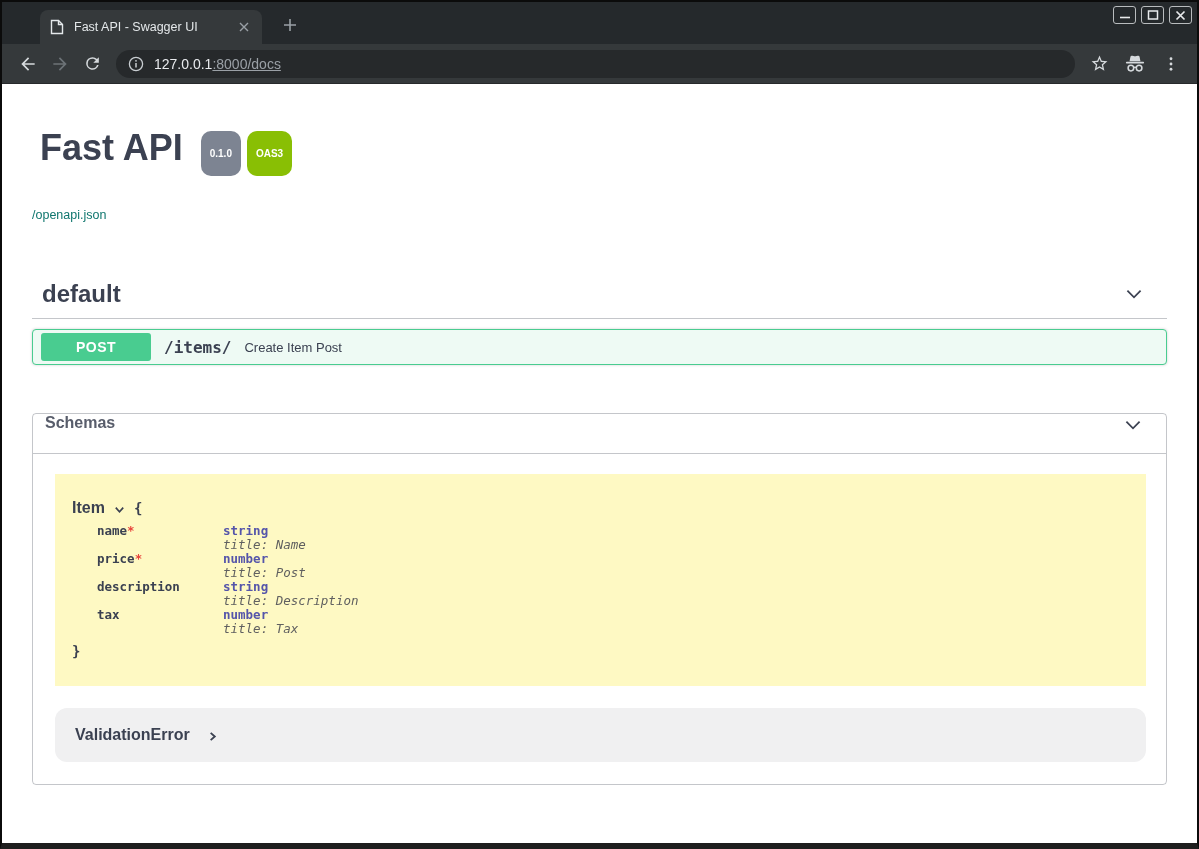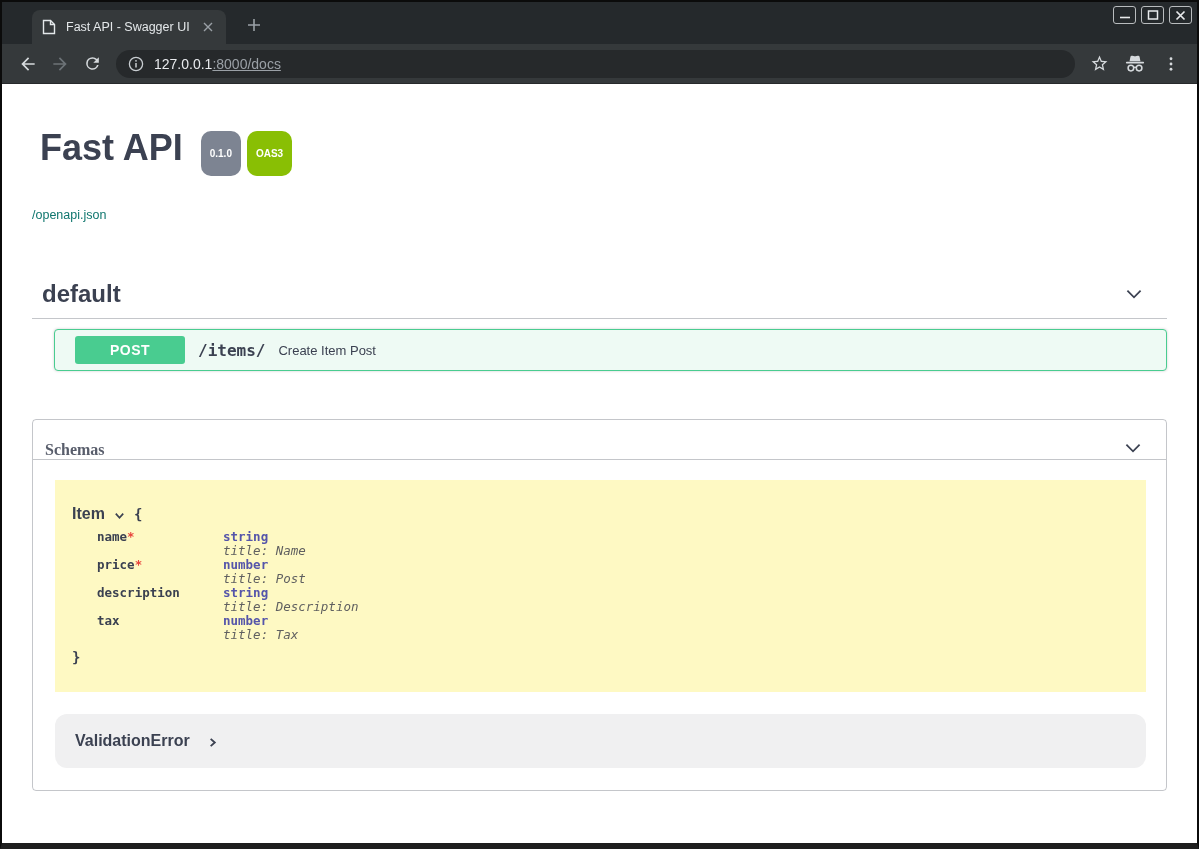--- a/index.html
+++ b/index.html
@@ -24,21 +24,21 @@
     display: flex; align-items: flex-end; flex: none;
   }
   .win-controls { position: absolute; top: 4px; right: 5px; display: flex; gap: 5px; }
   .win-btn {
     width: 23px; height: 18px; border: 1px solid #b9bcbe; border-radius: 3px;
     display: flex; align-items: center; justify-content: center;
     color: #e8eaec; background: transparent; cursor: default;
   }
   .win-btn svg { display: block; }
   .tab {
-    margin-left: 30px; width: 194px; height: 34px;
+    margin-left: 38px; width: 222px; height: 34px;
     background: #35393b; border-radius: 8px 8px 0 0;
     display: flex; align-items: center; padding: 0 10px;
   }
   .tab-favicon { flex: none; display: flex; }
   .tab-title {
     flex: 1; color: #e4e8ea; font-size: 12.5px; margin-left: 10px;
     white-space: nowrap; overflow: hidden;
   }
   .tab-close { flex: none; display: flex; padding: 3px; }
   .new-tab {
@@ -91,40 +91,40 @@
     border-bottom: 1px solid rgba(59,65,81,.3);
     cursor: pointer;
   }
   .tag-title { margin: 0; font-size: 24px; font-weight: 600; color: #3b4151; line-height: 28px; }
   .chevron-lg { display: flex; padding-right: 18px; }
 
   .opblock {
     margin-top: 10px; height: 36px;
     border: 1px solid #49cc90; background: #eefaf4; border-radius: 4px;
     box-shadow: 0 0 3px rgba(0,0,0,.19);
-    display: flex; align-items: center; padding: 20px; cursor: pointer; margin-left: 22px;
+    display: flex; align-items: center; padding: 8px; cursor: pointer;
   }
   .opblock-method {
     width: 110px; height: 28px; background: #49cc90; border-radius: 3px;
     color: #fff; font-size: 14px; font-weight: 700; letter-spacing: .5px;
     display: flex; align-items: center; justify-content: center; flex: none;
   }
   .opblock-path {
     font-family: "DejaVu Sans Mono", monospace; font-weight: 700;
     font-size: 16px; color: #3b4151; margin-left: 13px;
   }
   .opblock-summary { font-size: 13px; color: #3b4151; margin-left: 13px; }
 
   
   .models {
     margin-top: 48px; border: 1px solid rgba(59,65,81,.3); border-radius: 4px;
   }
   .models-header {
-    height: 40px; display: flex; align-items: flex-end; justify-content: space-between;
-    padding: 0 16px 0 12px; border-bottom: 1px solid rgba(59,65,81,.3); cursor: pointer; font-family: Liberation Serif, serif;
+    height: 40px; display: flex; align-items: flex-start; justify-content: space-between;
+    padding: 0 16px 0 12px; border-bottom: 1px solid rgba(59,65,81,.3); cursor: pointer;
   }
   .models-title { margin: 0; font-size: 16px; font-weight: 700; color: rgba(59,65,81,.85); }
   .models-body { padding: 20px 20px 22px 22px; }
 
   .model-box { background: #fef9c3; border-radius: 0; padding: 25px 1px 27px 17px; }
   .model-head { display: flex; align-items: center; cursor: pointer; }
   .model-name { font-size: 16px; font-weight: 700; color: #3b4151; }
   .model-toggle { display: flex; margin: 2px 8px 0 8px; }
   .brace {
     font-family: "DejaVu Sans Mono", monospace; font-weight: 700;

